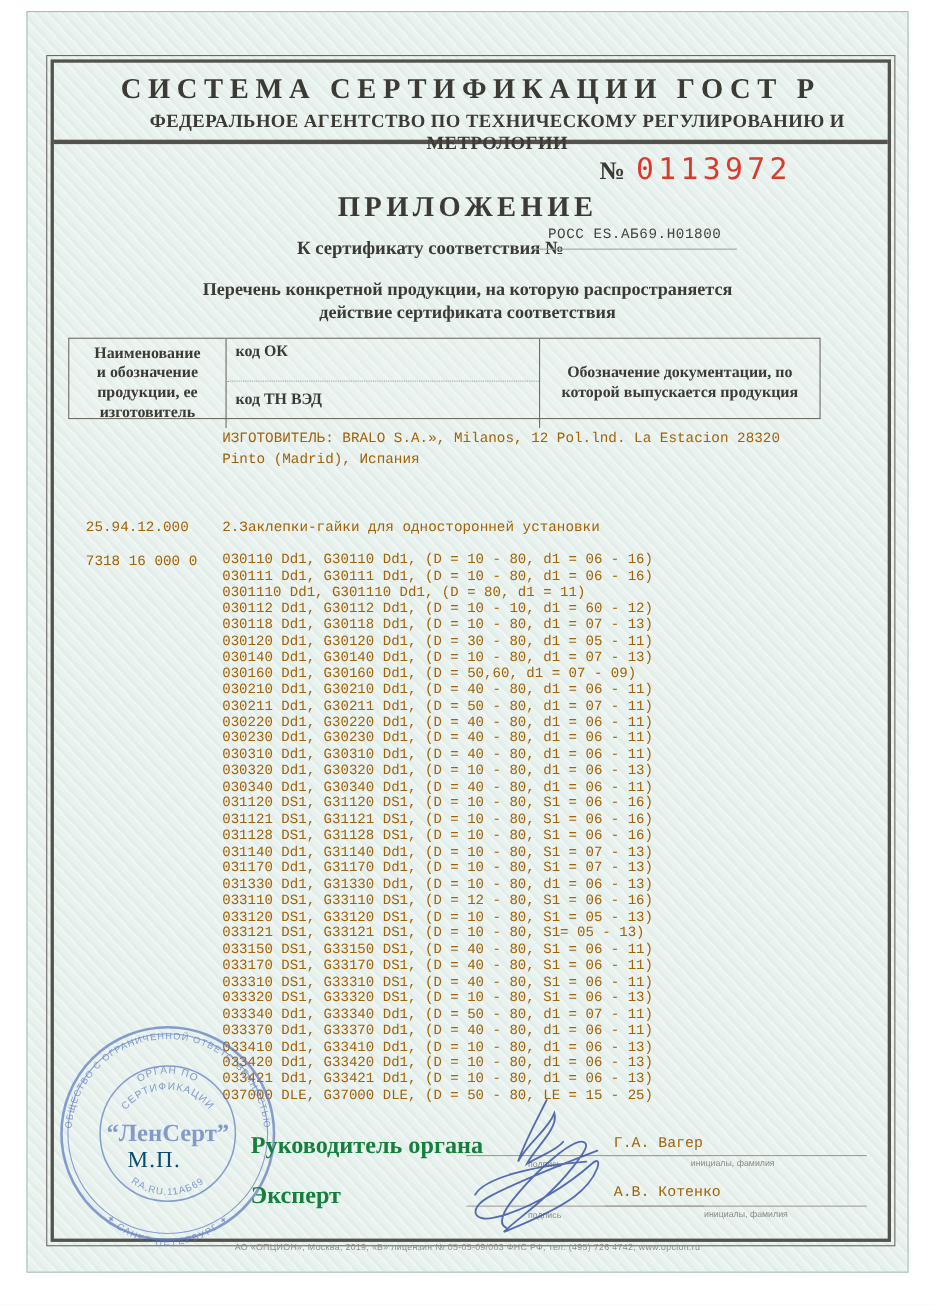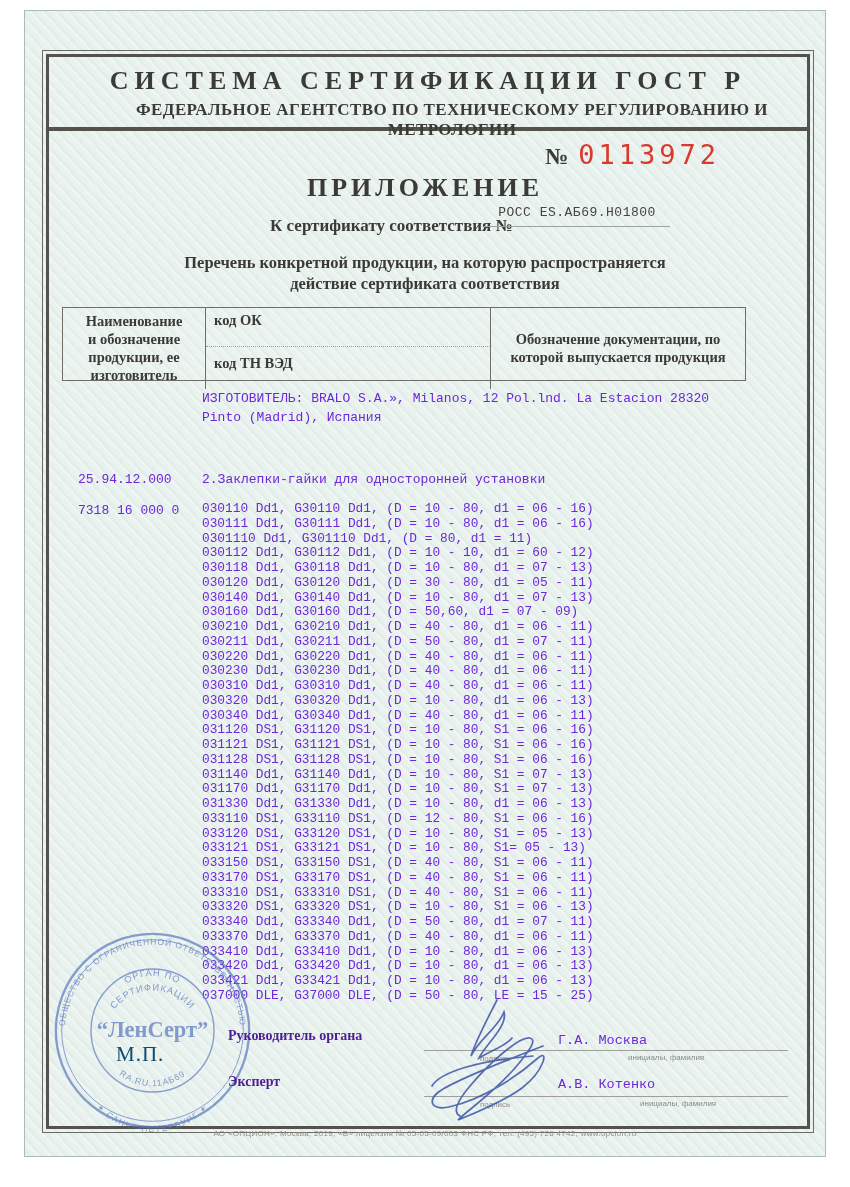--- a/index.html
+++ b/index.html
@@ -27,28 +27,28 @@
   .subtitle.l2{top:274px;}
   .ptable{position:absolute;left:62px;top:307px;width:682px;height:72px;display:grid;
     grid-template-columns:143px 285px 254px;border:1px solid #6e6d66;background:rgba(255,255,255,.08);}
   .ptable .c{border-right:1px solid #6e6d66;box-sizing:border-box;font-size:14.5px;font-weight:bold;color:#3b3a35;}
   .ptable .c:last-child{border-right:none;}
   .col-codes{display:flex;flex-direction:column;}
   .col-codes .half{flex:1;padding:4px 0 0 8px;box-sizing:border-box;}
   .col-codes .half.top{border-bottom:1px dotted #9aa39d;}
   .col-codes .half.bot{padding-top:8px;}
   .ccell{display:flex;align-items:center;justify-content:center;text-align:center;padding:4px 18px;line-height:1.25;}
-  .mono{font-family:"Liberation Mono","DejaVu Sans Mono",monospace;color:#6d28d9;}
+  .mono{font-family:"Liberation Mono","DejaVu Sans Mono",monospace;color:#a16207;}
   .manufacturer{position:absolute;left:202px;top:389px;width:560px;font-size:13px;line-height:19px;}
   .ok-code{position:absolute;left:78px;top:472px;font-size:13px;}
   .product-group{position:absolute;left:202px;top:472px;font-size:13px;}
   .tnved{position:absolute;left:78px;top:503px;font-size:13px;}
   .code-list{position:absolute;left:202px;top:502px;font-size:12.8px;}
   .code-line{height:14.75px;line-height:14.75px;white-space:pre;}
-  .sig-role{position:absolute;font-size:14px;font-weight:bold;color:#4c1d95;}
+  .sig-role{position:absolute;font-size:22px;font-weight:bold;color:#15803d;}
   .sig-line{position:absolute;border-bottom:1px solid #a09f97;}
   .tiny{position:absolute;font-family:"Liberation Sans",sans-serif;font-size:8px;color:#8b8b83;}
   .sig-name{position:absolute;font-size:13.5px;}
   .mp{position:absolute;left:116px;top:1042px;font-size:21px;color:#0c4a6e;letter-spacing:1px;}
   .stamp{position:absolute;left:50px;top:928px;opacity:.88;}
   .sign-svg{position:absolute;left:0;top:0;pointer-events:none;}
   .footer{position:absolute;left:0;top:1129px;width:100%;text-align:center;
     font-family:"Liberation Sans",sans-serif;font-size:8px;color:#8e8e86;letter-spacing:.3px;}
 </style>
 </head>
@@ -162,21 +162,21 @@
       </text>
       <text x="105" y="112" text-anchor="middle" font-family="Liberation Serif, serif" font-weight="bold" font-size="23">“ЛенСерт”</text>
     </g>
   </svg>
 
   <div class="mp">М.П.</div>
 
   <div class="sig-role" style="left:228px;top:1028px;">Руководитель органа</div>
   <div class="sig-line" style="left:424px;top:1032px;width:216px;height:18px;"></div>
   <div class="tiny" style="left:480px;top:1054px;">подпись</div>
-  <div class="sig-name mono" style="left:558px;top:1033px;">Г.А. Москва</div>
+  <div class="sig-name mono" style="left:558px;top:1033px;">Г.А. Вагер</div>
   <div class="sig-line" style="left:550px;top:1032px;width:238px;height:18px;"></div>
   <div class="tiny" style="left:628px;top:1053px;">инициалы, фамилия</div>
 
   <div class="sig-role" style="left:228px;top:1074px;">Эксперт</div>
   <div class="sig-line" style="left:424px;top:1078px;width:216px;height:18px;"></div>
   <div class="tiny" style="left:480px;top:1100px;">подпись</div>
   <div class="sig-name mono" style="left:558px;top:1077px;">А.В. Котенко</div>
   <div class="sig-line" style="left:550px;top:1078px;width:238px;height:18px;"></div>
   <div class="tiny" style="left:640px;top:1099px;">инициалы, фамилия</div>
 

